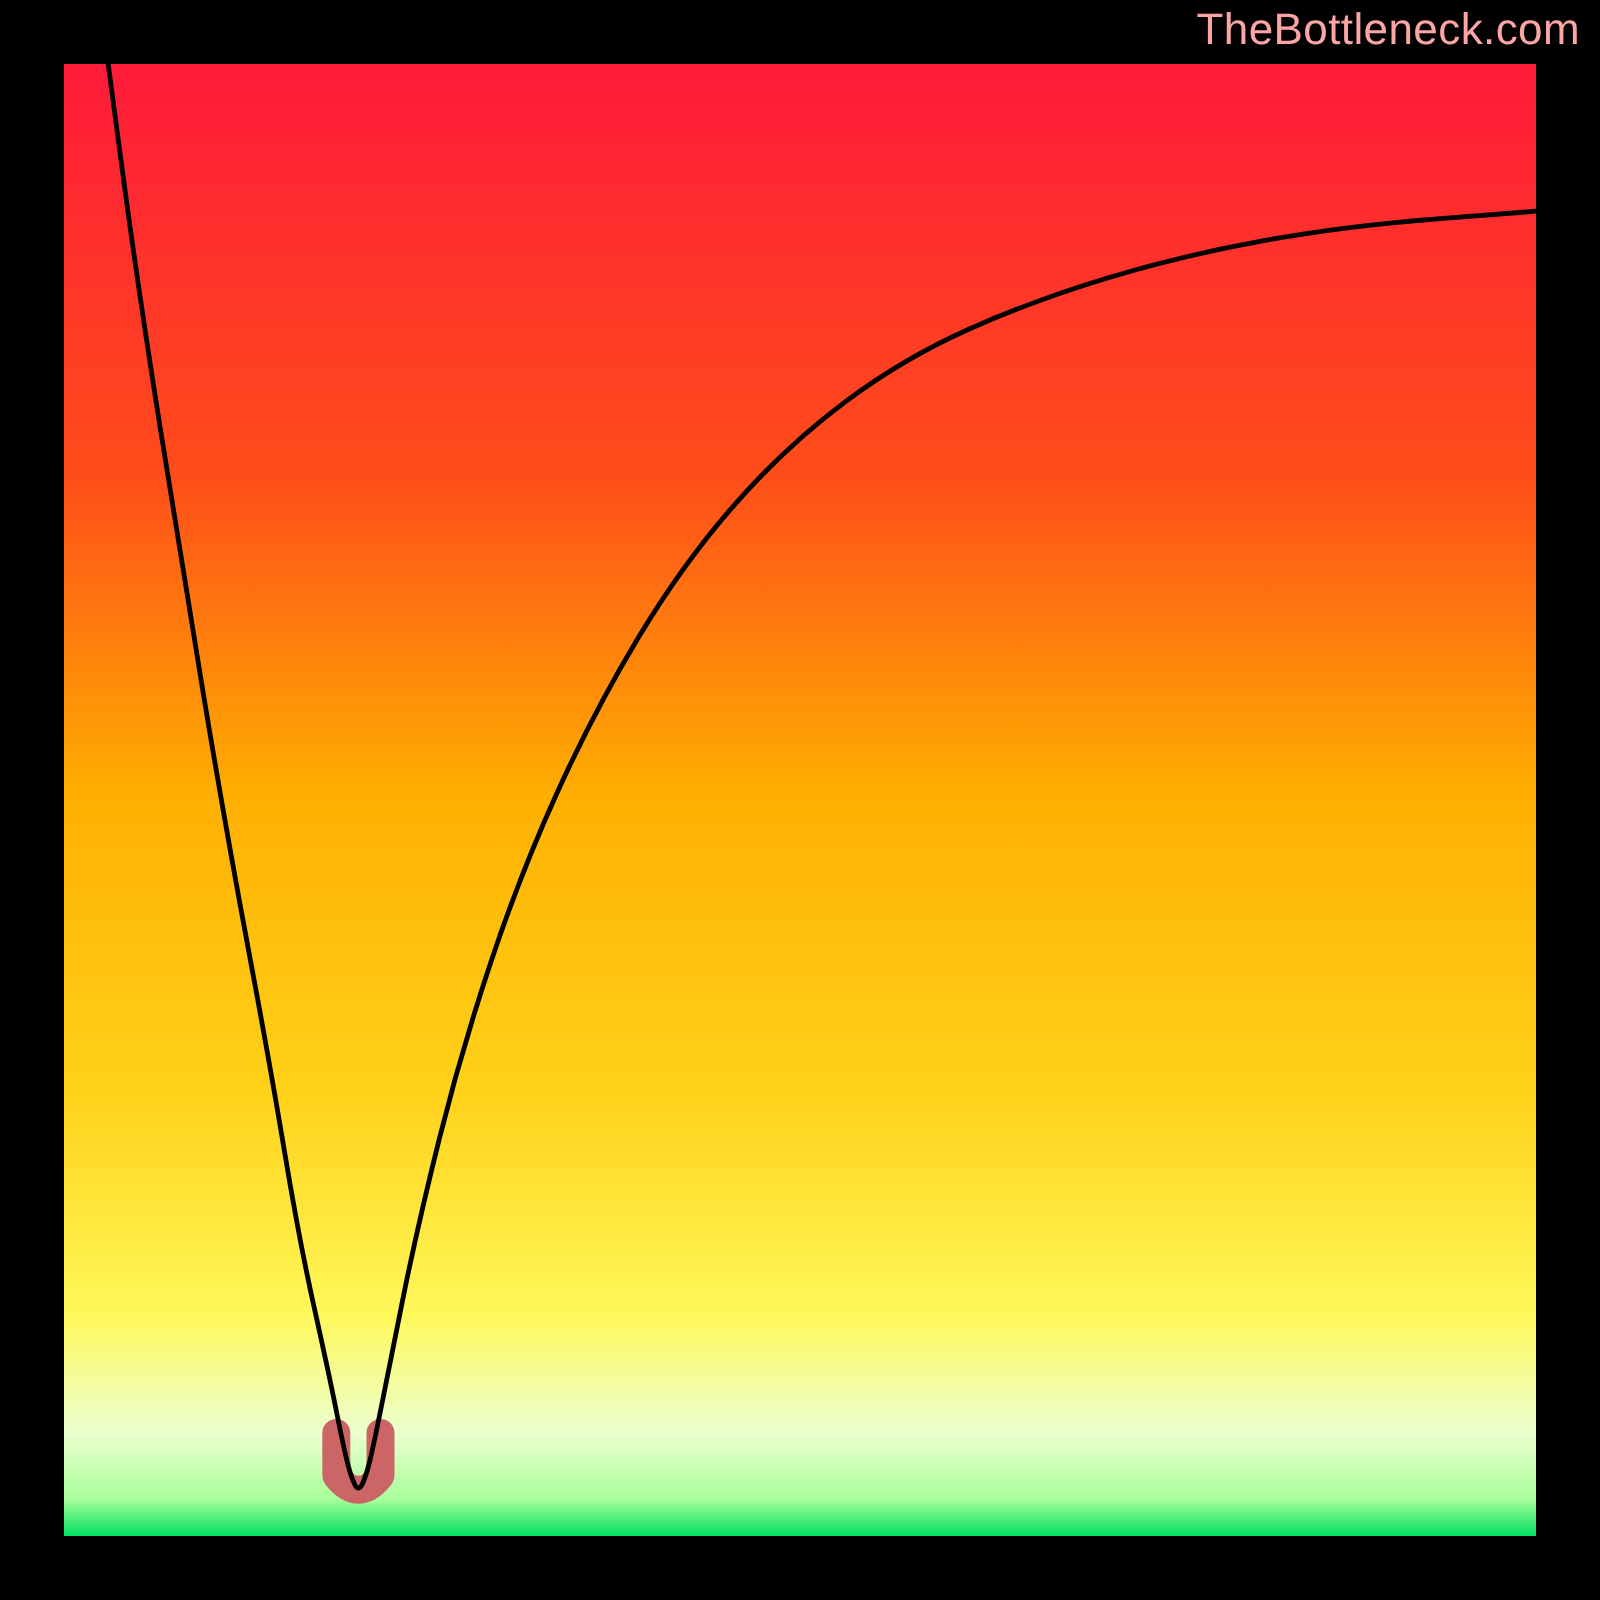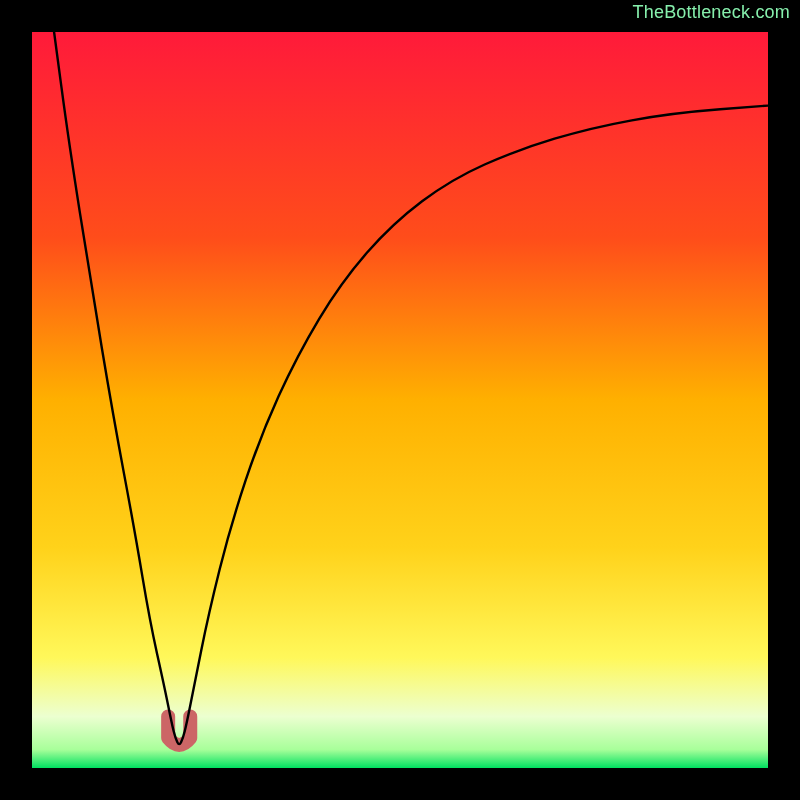--- a/index.html
+++ b/index.html
@@ -20,22 +20,22 @@
     background: #000;
   }
   .plot-area {
     position: absolute;
     box-sizing: border-box;
   }
   .watermark {
     position: absolute;
     top: 2px;
     right: 10px;
-    color: #86efac;
-    font-size: 18px;
+    color: #fca5a5;
+    font-size: 22px;
     font-weight: 400;
     letter-spacing: 0.2px;
     user-select: none;
   }
   svg { display: block; }
 </style>
 </head>
 <body>
 
 <div class="frame">

